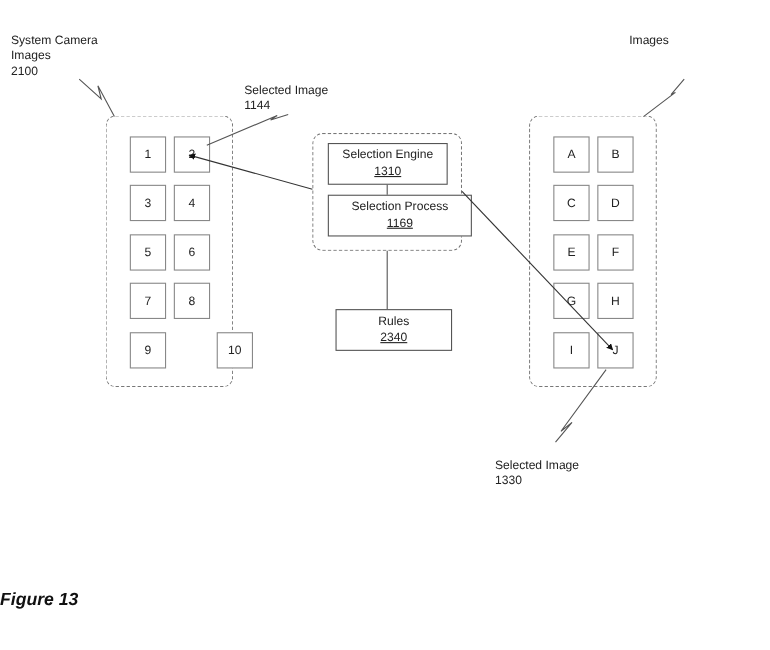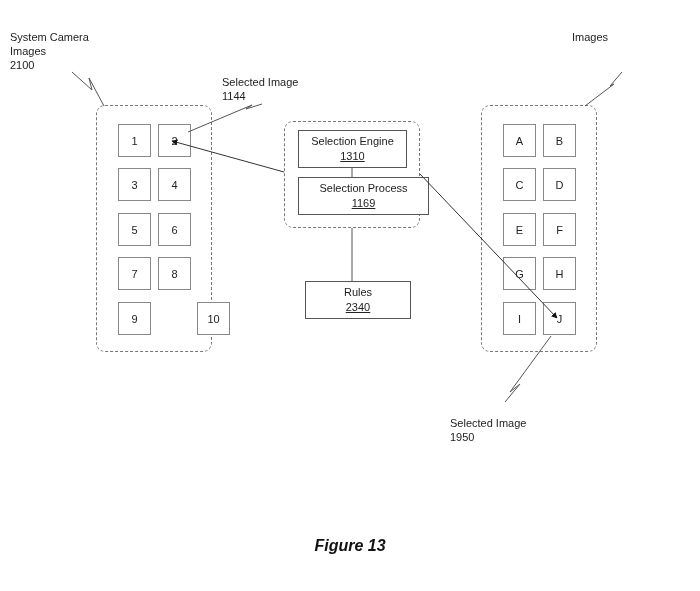--- a/index.html
+++ b/index.html
@@ -7,21 +7,21 @@
          font-family: "Liberation Sans", "DejaVu Sans", sans-serif; color: #222; }
   .lbl { position: absolute; font-size: 11px; line-height: 14px; color: #222; }
   .group { position: absolute; border: 1px dashed #777; border-radius: 9px; box-sizing: border-box; }
   .cell { position: absolute; width: 33px; height: 33px; border: 1px solid #888; box-sizing: border-box;
           background: #fff; display: flex; align-items: center; justify-content: center; font-size: 11px; color: #222; }
   .box { position: absolute; border: 1px solid #555; box-sizing: border-box; background: #fff;
          display: flex; flex-direction: column; align-items: center; justify-content: center;
          font-size: 11px; line-height: 15px; color: #222; }
   .box .ref { text-decoration: underline; }
   svg.wires { position: absolute; left: 0; top: 0; pointer-events: none; }
-  .caption { position: absolute; left: 0; width: 700px; top: 537px; text-align: center;
+  .caption { position: absolute; left: 0; width: 700px; top: 537px; 
              font-weight: bold; font-style: italic; font-size: 16px; color: #111; }
 </style>
 </head>
 <body>
 
 <div class="lbl" style="left:10px; top:30px; width:110px;">
   <div>System Camera</div>
   <div>Images</div>
   <div>2100</div>
 </div>
@@ -30,21 +30,21 @@
   <div>Images</div>
 </div>
 
 <div class="lbl" style="left:222px; top:75px; width:100px;">
   <div>Selected Image</div>
   <div>1144</div>
 </div>
 
 <div class="lbl" style="left:450px; top:416px; width:100px;">
   <div>Selected Image</div>
-  <div>1950</div>
+  <div>1330</div>
 </div>
 
 <div class="group" style="left:96px; top:105px; width:116px; height:247px;">
   <div class="cell" style="left:21px; top:18px;">1</div>
   <div class="cell" style="left:61px; top:18px;">2</div>
   <div class="cell" style="left:21px; top:62px;">3</div>
   <div class="cell" style="left:61px; top:62px;">4</div>
   <div class="cell" style="left:21px; top:107px;">5</div>
   <div class="cell" style="left:61px; top:107px;">6</div>
   <div class="cell" style="left:21px; top:151px;">7</div>

